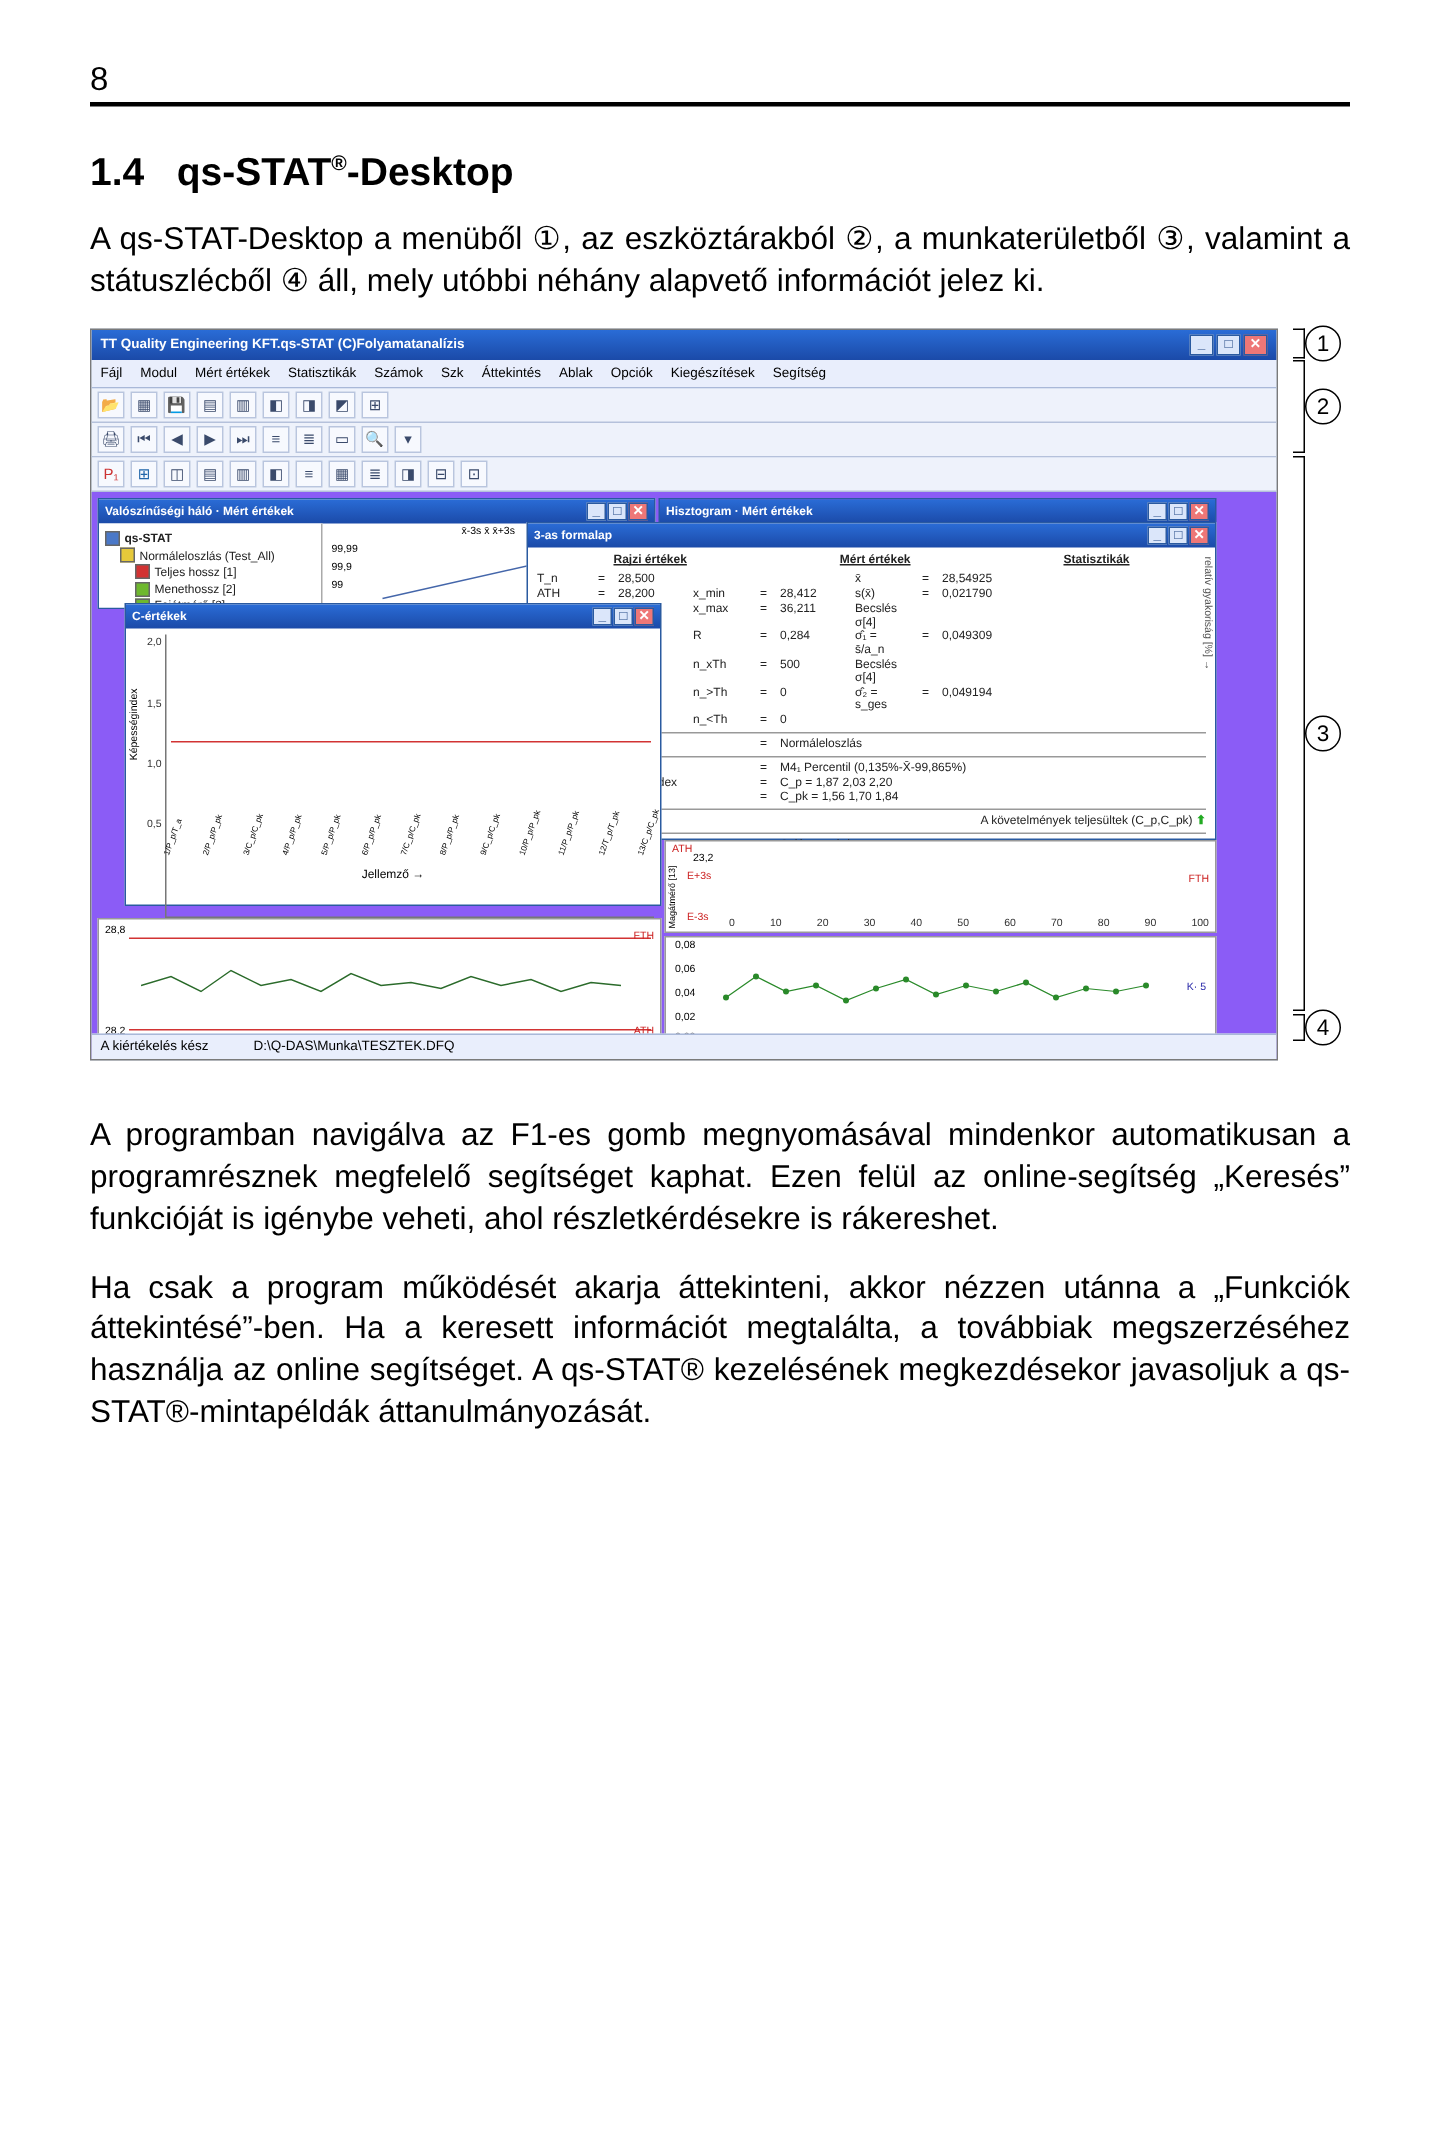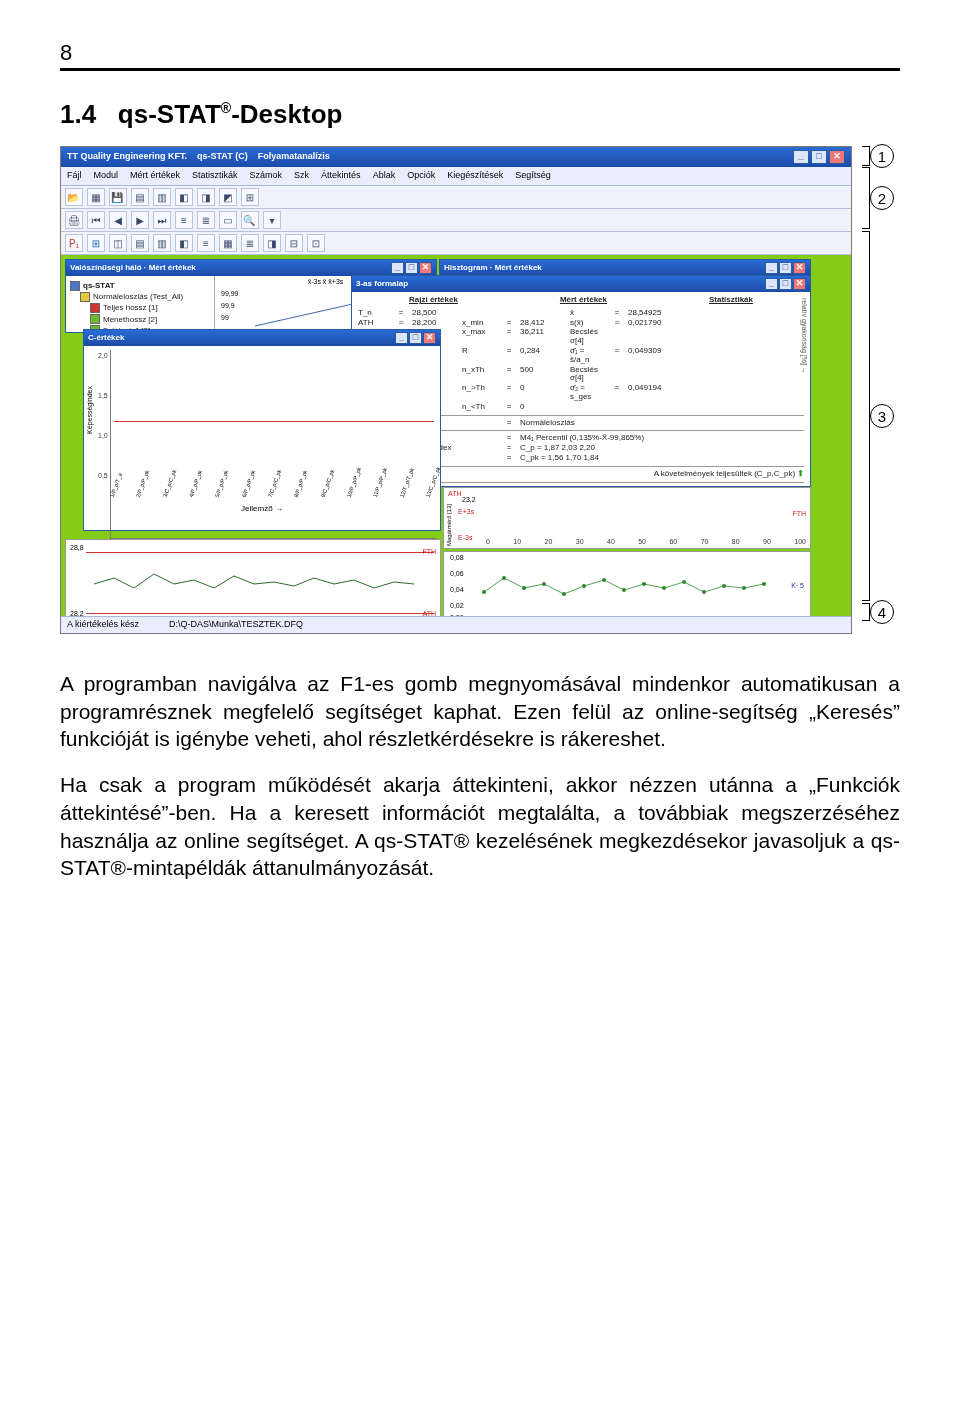--- a/index.html
+++ b/index.html
@@ -81,21 +81,20 @@
     width: 7px;
     margin-left: 4px;
   }
   
   .win-titlebar {
     background: linear-gradient(#2a6cd6,#1b4aa8);
     color: #fff;
     padding: 3px 6px;
     display: flex;
     align-items: center;
-    gap: 10px;
     font-weight: bold;
     height: 14px;
   }
   .win-btns {
     margin-left: auto;
     display: flex;
     gap: 2px;
   }
   .win-btn {
     width: 14px; height: 12px;
@@ -126,21 +125,21 @@
   .tbtn {
     width: 16px; height: 16px;
     background: #f7f9fe;
     border: 1px solid #b9c5de;
     display:flex;align-items:center;justify-content:center;
     font-size:10px;
     color:#3a4a6b;
   }
   .workarea {
     position: relative;
-    background: #84cc16;
+    background: #8b5cf6;
     height: 400px;
   }
   .subwin {
     position: absolute;
     background: #fff;
     border: 1px solid #2a5aa0;
     font-size: 8px;
   }
   .sub-title {
     background: linear-gradient(#2a6cd6,#1b4aa8);
@@ -202,20 +201,21 @@
 <div class="page">
   <div class="header-row">
     <div class="page-num">8</div>
   </div>
 
   <h2 class="section">
     <span>1.4</span>&nbsp;&nbsp;
     <span>qs-STAT</span><sup>®</sup><span>-Desktop</span>
   </h2>
 
+  <p class="body">A qs-STAT-Desktop a menüből ①, az eszköztárakból ②, a munkaterületből ③, valamint a státuszlécből ④ áll, mely utóbbi néhány alapvető információt jelez ki.</p>
 
   <div class="figure">
     <div class="shot">
 
       <div class="win-titlebar">
         <span>TT Quality Engineering KFT.</span>
         <span>qs-STAT (C)</span>
         <span>Folyamatanalízis</span>
         <div class="win-btns">
           <div class="win-btn">_</div>

